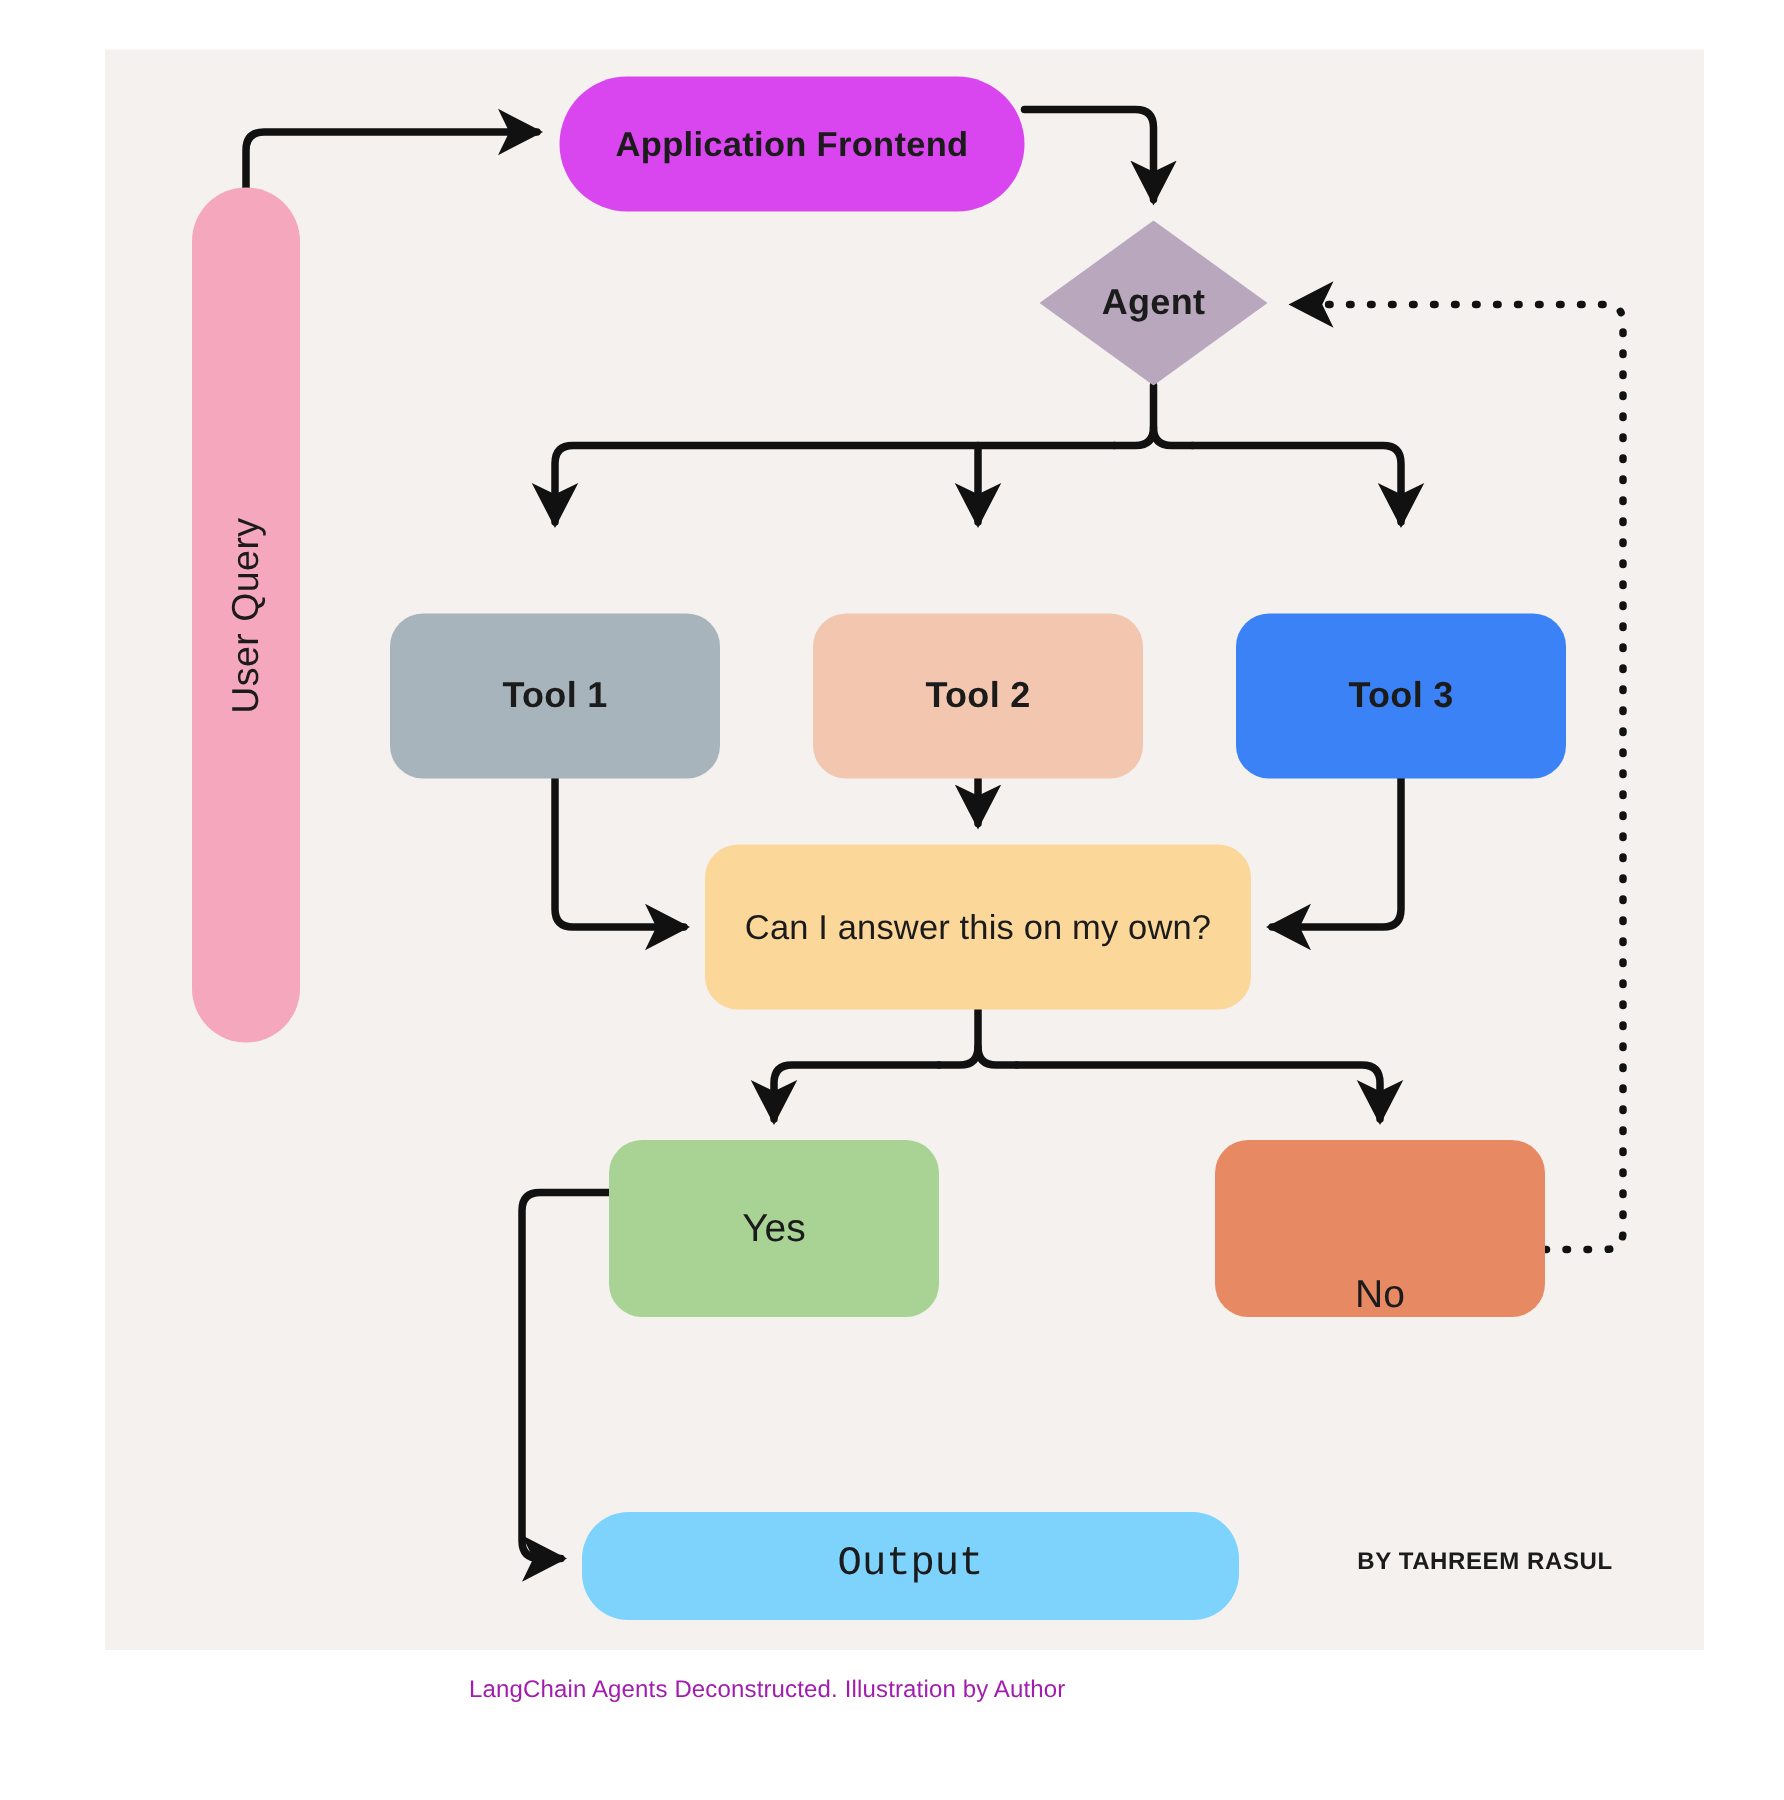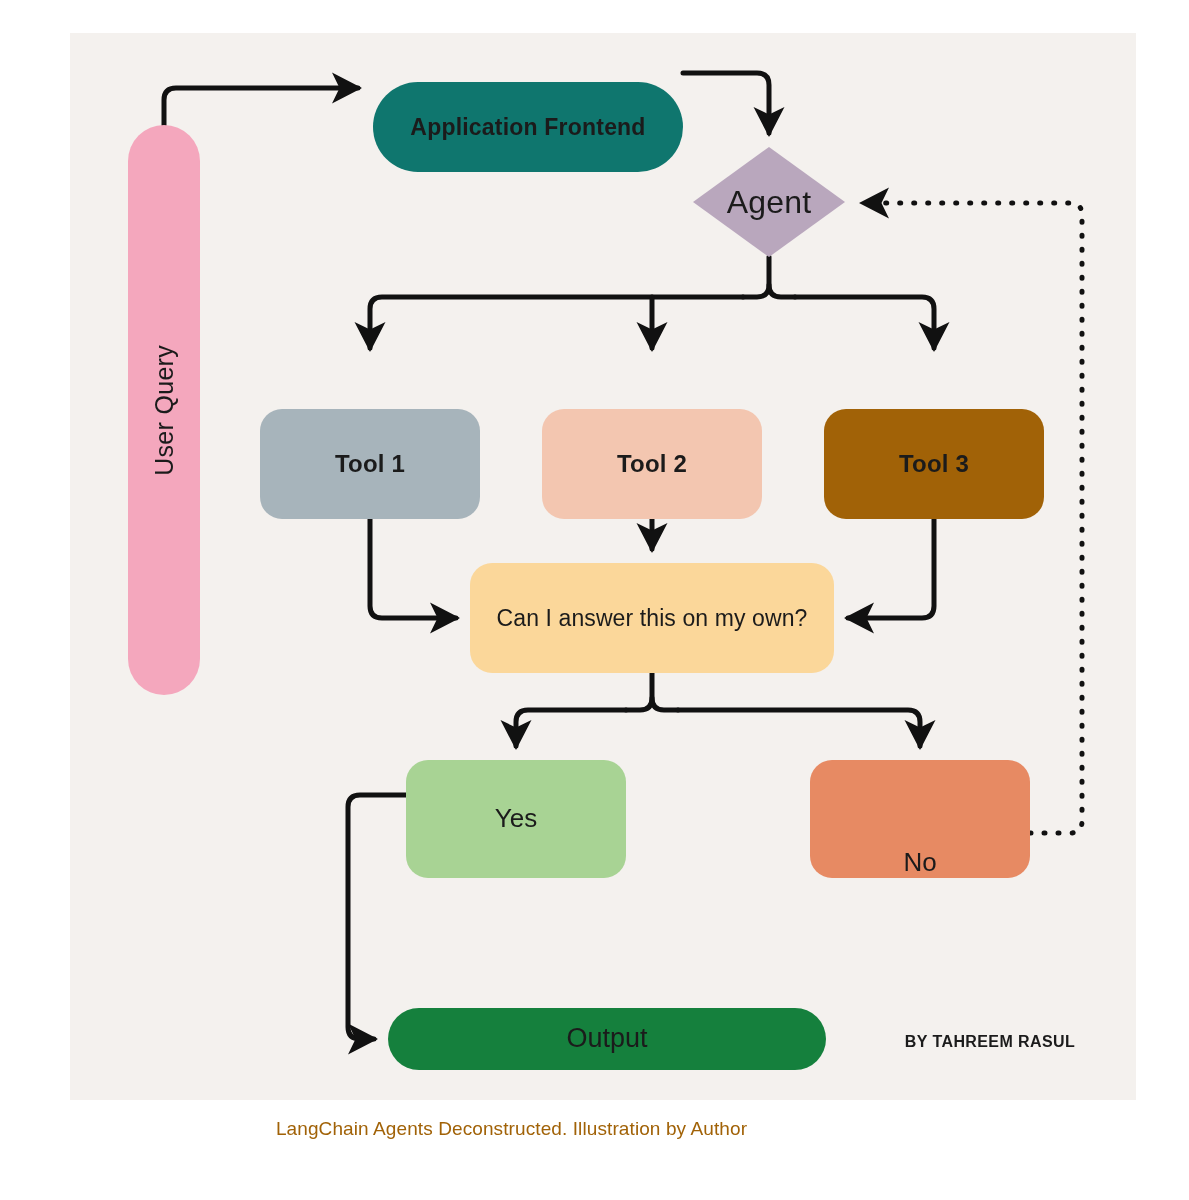--- a/index.html
+++ b/index.html
@@ -58,54 +58,53 @@
   }
   #n-user-query .node-label {
     transform: rotate(-90deg);
     font-size: 25px;
     font-weight: 400;
     letter-spacing: 0.3px;
   }
 
   #n-app-frontend {
     left: 303px; top: 18px; width: 310px; height: 90px;
-    background: #0f766e;
+    background: #d946ef;
     border-radius: 45px;
-    margin-top: 31px;
   }
   #n-app-frontend .node-label {
     font-size: 23px;
     font-weight: 700;
     letter-spacing: 0.2px;
   }
 
   #n-agent {
     left: 623px; top: 114px; width: 152px; height: 110px;
     background: #b9a7bd;
     clip-path: polygon(50% 0%, 100% 50%, 50% 100%, 0% 50%);
   }
   #n-agent .node-label {
-    font-size: 32px;
-    font-weight: 400;
+    font-size: 24px;
+    font-weight: 700;
     letter-spacing: 0.2px;
   }
 
   .tool-node {
     top: 329px; width: 220px; height: 110px;
     border-radius: 22px;
     margin-top: 47px;
   }
   .tool-node .node-label {
     font-size: 24px;
     font-weight: 800;
     letter-spacing: 0.2px;
   }
   #n-tool-1 { left: 190px; background: #a7b4bb; }
   #n-tool-2 { left: 472px; background: #f3c6b0; }
-  #n-tool-3 { left: 754px; background: #a16207; }
+  #n-tool-3 { left: 754px; background: #3b82f6; }
 
   #n-decision {
     left: 400px; top: 530px; width: 364px; height: 110px;
     background: #fbd79a;
     border-radius: 22px;
   }
   #n-decision .node-label {
     font-size: 23px;
     font-weight: 400;
     letter-spacing: 0.1px;
@@ -120,23 +119,24 @@
 
   #n-no {
     left: 740px; top: 727px; width: 220px; height: 118px;
     background: #e78a63;
     border-radius: 22px;
     align-items: flex-end;
   }
   #n-no .node-label { font-size: 26px; font-weight: 400; }
 
   #n-output {
-    left: 318px; top: 975px; width: 438px; height: 62px;
-    background: #15803d;
+    left: 318px; top: 975px; width: 438px; height: 72px;
+    background: #7dd3fc;
     border-radius: 31px;
+    font-family: Liberation Mono, monospace;
   }
   #n-output .node-label { font-size: 27px; font-weight: 400; }
 
   #credit {
     position: absolute;
     left: 820px;
     top: 1000px;
     width: 200px;
     font-size: 16px;
     font-weight: 600;
@@ -144,22 +144,22 @@
     color: #1b1b1b;
     text-align: center;
   }
 
   #caption {
     position: absolute;
     left: 0;
     top: 1118px;
     width: 1023px;
     text-align: center;
-    font-size: 19px;
-    color: #a16207;
+    font-size: 16px;
+    color: #a21caf;
     letter-spacing: 0.1px;
   }
 </style>
 </head>
 <body>
 
 <div id="root">
 
   <div id="canvas">
 

